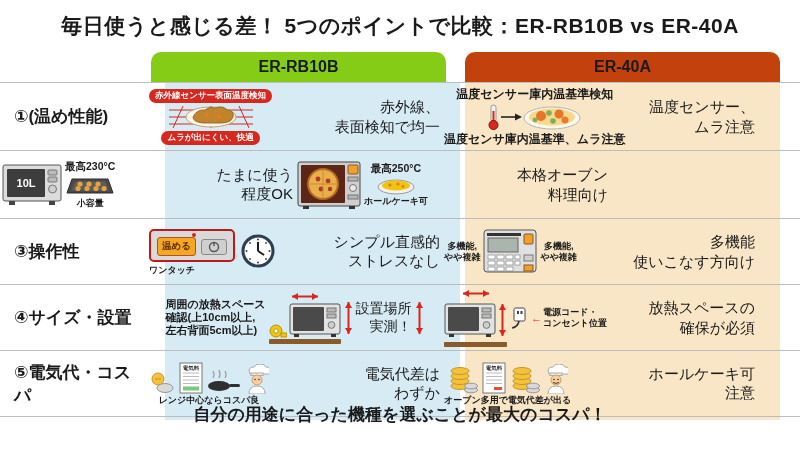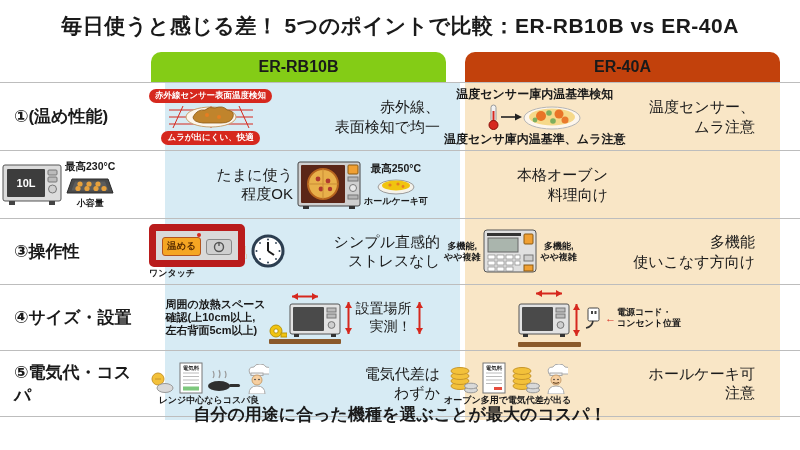--- a/index.html
+++ b/index.html
@@ -22,21 +22,21 @@
   .cell-right{width:315px;display:flex;align-items:center;justify-content:center;gap:3px;box-sizing:border-box;padding:1px 2px;}
   .summary{font-weight:normal;font-size:15px;text-align:right;white-space:pre-line;line-height:1.28;flex:1;}
   .summary.sm{font-size:14px;flex:0 0 auto;}
   .vcol{display:flex;flex-direction:column;align-items:center;gap:1px;}
   .hrow{display:flex;align-items:center;gap:2px;}
   .badge{background:#d6281e;color:#fff;font-size:8.5px;font-weight:bold;padding:1px 6px;border-radius:8px;white-space:nowrap;text-align:right;}
   .cap{font-size:9px;font-weight:bold;text-align:center;white-space:pre-line;line-height:1.2;}
   .cap.tiny{font-size:12px;}
   .cap.leftal{text-align:left;}
   .temp{font-size:10.5px;font-weight:bold;white-space:nowrap;}
-  .panel{position:relative;background:#d9d9d9;border:7px solid #b91c1c;border-radius:5px;
+  .panel{position:relative;background:#d9d9d9;border:2px solid #b91c1c;border-radius:5px;
          padding:6px 6px 4px 6px;display:flex;gap:5px;align-items:center;}
   .panel .reddot{position:absolute;top:2px;left:50%;width:4px;height:4px;border-radius:50%;background:#d6281e;}
   .warm-btn{background:#f5a623;border:1px solid #b3541e;border-radius:3px;color:#5a2d00;
             font-size:9.5px;font-weight:bold;padding:2px 4px;white-space:nowrap;}
   .pwr-btn{background:#cfcfcf;border:1px solid #888;border-radius:3px;padding:1px 6px;display:flex;align-items:center;}
   .hand{font-size:18px;color:#e8a76a;margin-left:-10px;margin-top:14px;}
   .arrleft{color:#d6281e;font-weight:bold;font-size:11px;}
   .shelf{height:5px;background:#8b5a2b;border-radius:1px;width:100%;}
   .footer{position:absolute;top:403px;left:0;width:100%;text-align:center;font-size:17px;font-weight:bold;}
 </style>
@@ -307,20 +307,22 @@
           <rect x="4" y="2" width="11" height="13" rx="1.5" fill="#fff" stroke="#444"></rect>
           <rect x="7" y="5" width="2" height="3" fill="#444"></rect>
             <rect x="10.5" y="5" width="2" height="3" fill="#444"></rect>
           <path d="M9 15 q-1 6 -7 7" fill="none" stroke="#333" stroke-width="1.6"></path>
         </svg>
         <div class="hrow" style="gap:1px">
           <span class="arrleft">←</span>
           <div class="cap leftal">電源コード・
 コンセント位置</div>
         </div>
+        <div class="summary">放熱スペースの
+確保が必須</div>
       </div>
     </div>
 
     <div class="row" style="height:67px">
       <div class="cell-label">⑤電気代・コスパ</div>
       <div class="cell-left">
         <div class="vcol">
           <div class="hrow" style="gap:4px;align-items:flex-end">
             <svg width="26" height="22" viewBox="0 0 26 22">
               <circle cx="9" cy="7" r="6" fill="#f3c13a" stroke="#c8962a"></circle>

